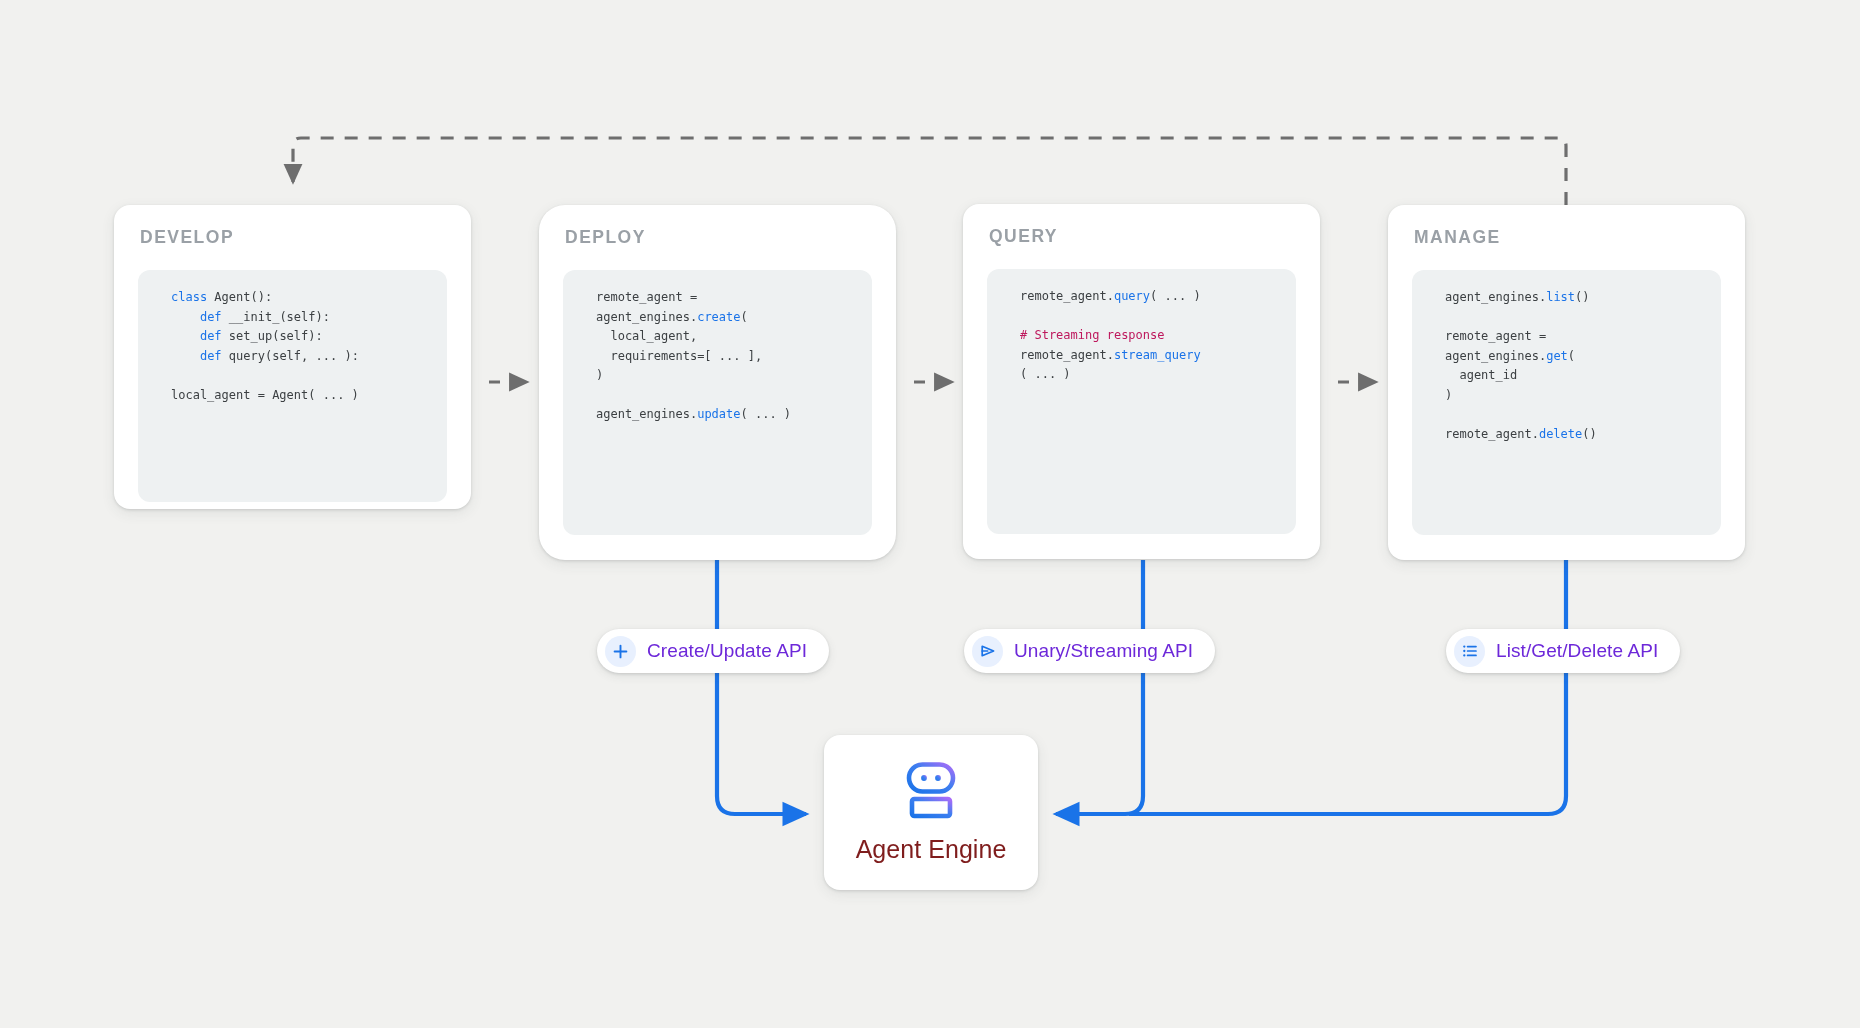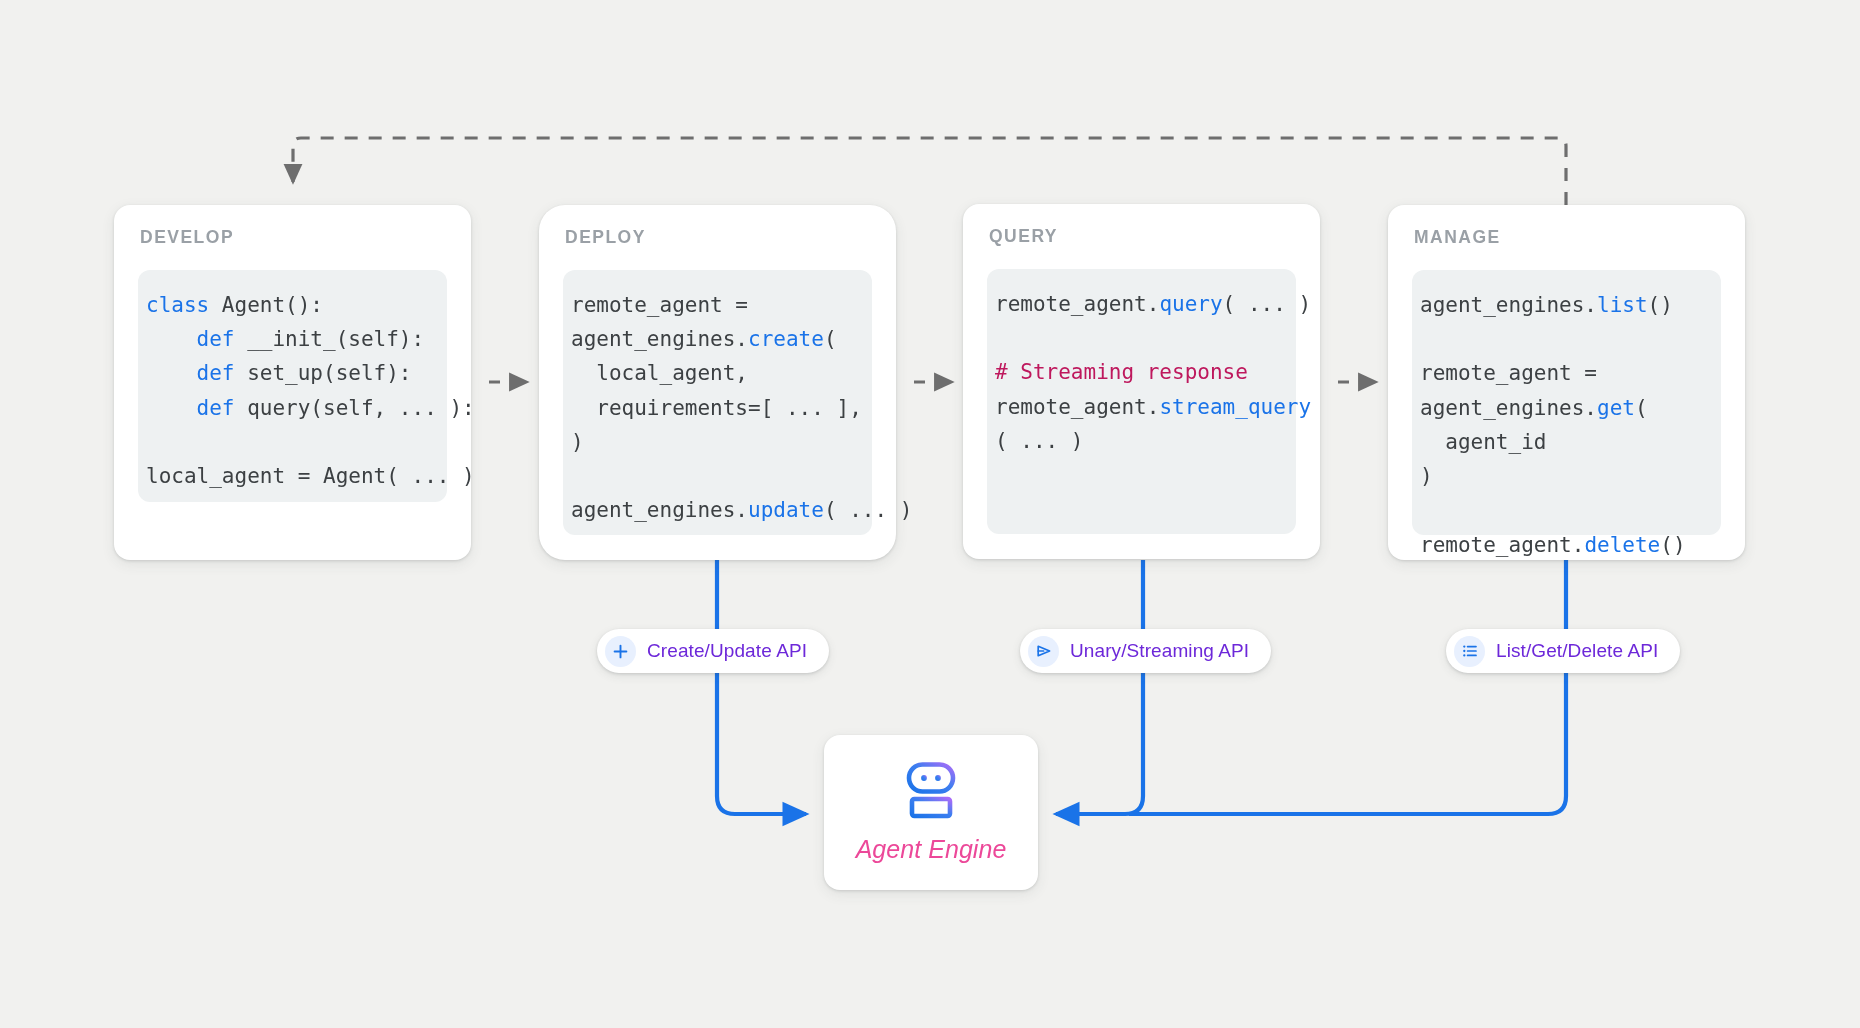--- a/index.html
+++ b/index.html
@@ -31,34 +31,34 @@
     font-size:17.5px;
     letter-spacing:.085em;
     font-weight:600;
     color:#9aa0a6;
     margin:0 0 22px 2px;
     text-transform:uppercase;
   }
   .code{
     background:#eef1f2;
     border-radius:12px;
-    padding:18px 8px;
+    padding:18px 33px;
     font-family:"DejaVu Sans Mono","Liberation Mono",monospace;
-    font-size:21px;
+    font-size:12px;
     line-height:1.63;
     color:#3c4043;
     white-space:pre;
     box-sizing:border-box;
   }
   .kw{color:#1a73e8;}
   .fn{color:#1a73e8;}
   .cm{color:#be185d;}
 
   
-  #card-develop{left:114px;top:205px;width:357px;height:355px;}
+  #card-develop{left:114px;top:205px;width:357px;height:304px;}
   #card-deploy {left:539px;top:205px;width:357px;height:355px;border-radius:26px;}
   #card-query  {left:963px;top:204px;width:357px;height:355px;}
   #card-manage {left:1388px;top:205px;width:357px;height:355px;border-radius:16px;}
 
   #card-develop .code{height:232px;}
   #card-deploy  .code{height:265px;}
   #card-query   .code{height:265px;}
   #card-manage  .code{height:265px;}
 
   
@@ -76,36 +76,36 @@
     white-space:nowrap;
   }
   .pill-label{font-size:19px;color:#6d28d9;letter-spacing:.005em;}
   .pill-ico{
     width:31px;height:31px;border-radius:50%;
     background:#e8f0fe;
     display:flex;align-items:center;justify-content:center;
     flex:0 0 auto;
   }
   #pill-create{left:597px;top:629px;}
-  #pill-query {left:1020px;top:629px;}
+  #pill-query {left:964px;top:629px;}
   #pill-manage{left:1446px;top:629px;}
 
   
   #agent-engine{
     position:absolute;
     left:824px;top:735px;width:214px;height:155px;
     background:#fff;
     border-radius:16px;
     box-shadow:0 1px 3px rgba(60,64,67,.18), 0 4px 14px rgba(60,64,67,.09);
     z-index:4;
     display:flex;flex-direction:column;align-items:center;justify-content:center;
     gap:10px;
   }
   #agent-engine .ae-label{
-    font-size:25px;color:#ec4899;letter-spacing:.002em;font-style:italic;
+    font-size:25px;color:#7f1d1d;letter-spacing:.002em;
   }
 </style>
 </head>
 <body>
 
 <div id="stage">
 
   <svg id="wires" class="under" viewBox="0 0 1860 1028">
     <defs>
       <marker id="arrow-gray" viewBox="0 0 10 10" refX="8" refY="5" markerWidth="7" markerHeight="7" orient="auto-start-reverse">

